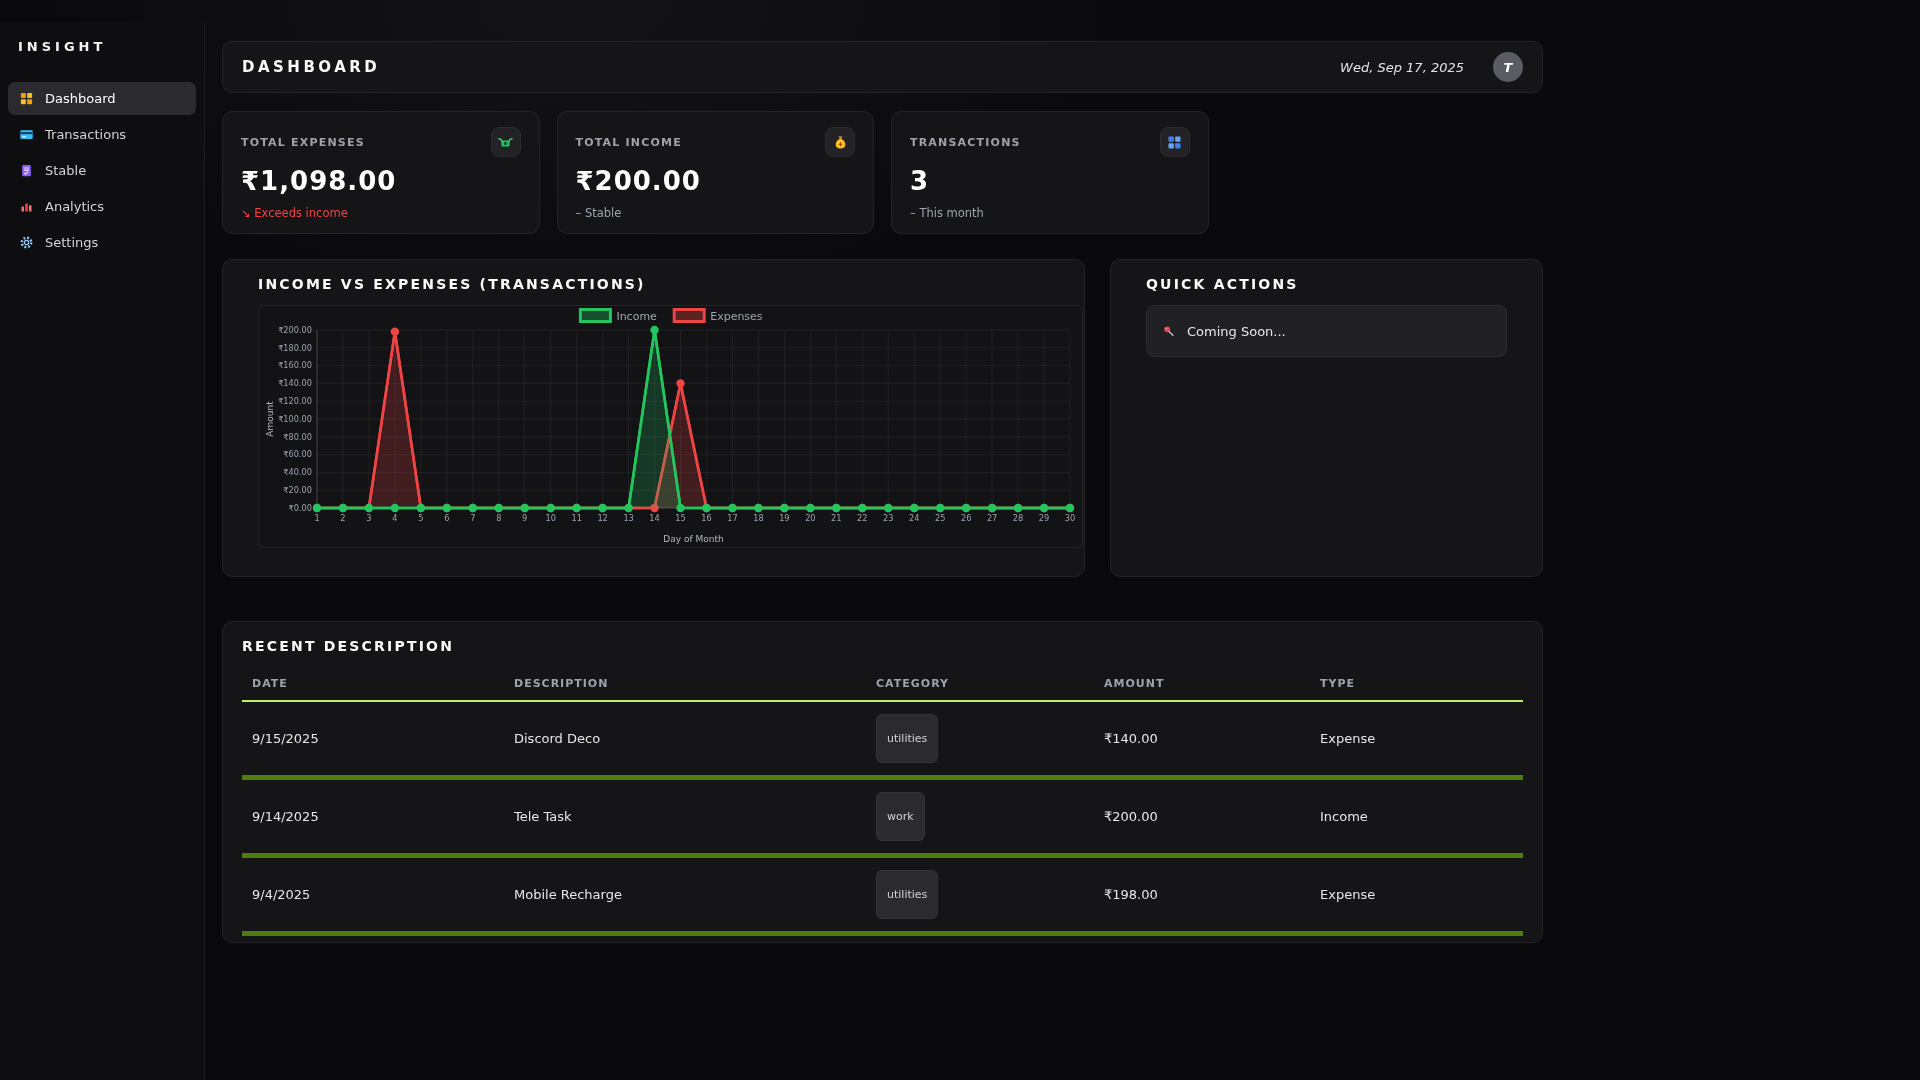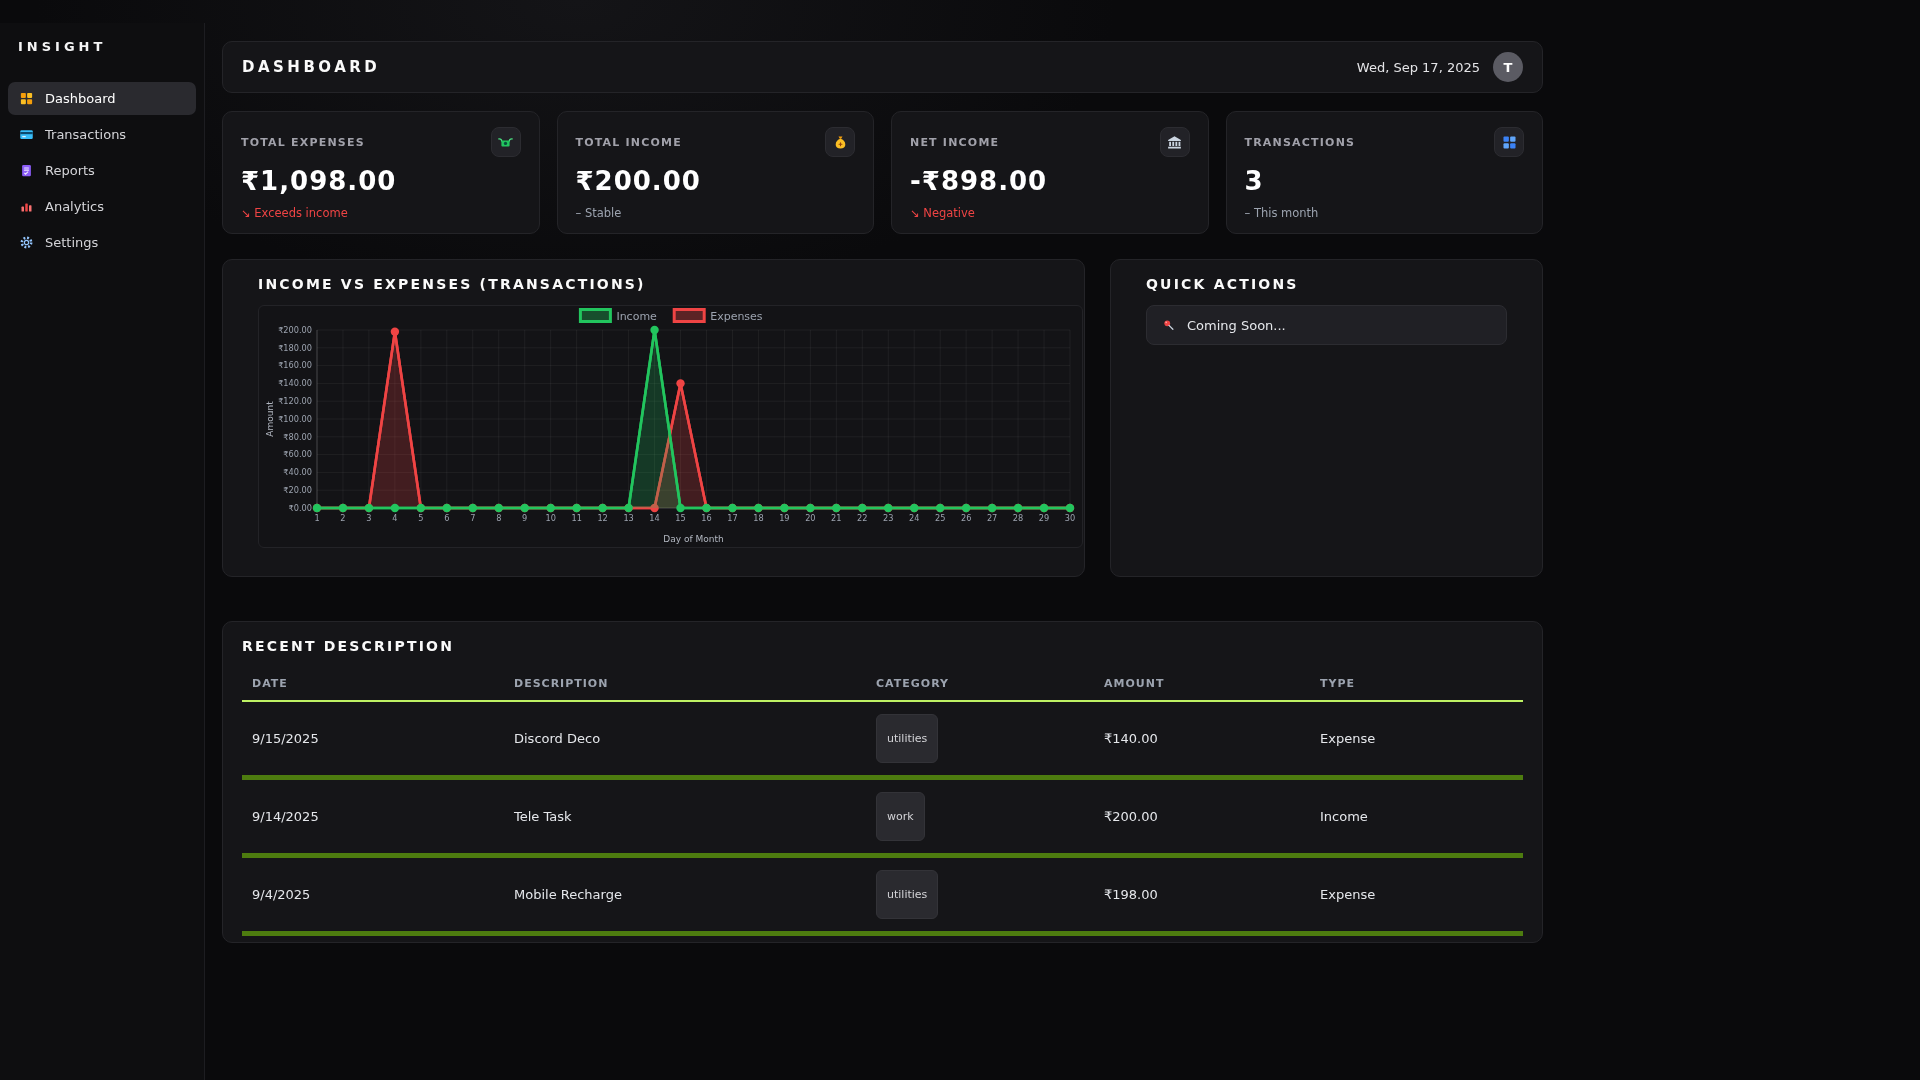--- a/index.html
+++ b/index.html
@@ -21,41 +21,41 @@
   .nav-item.active { background:#2a2a2f; color:#ffffff; }
   .nav-icon { width:15px; height:15px; display:inline-flex; }
 
   
   main { flex:1; padding:18px 0 0 17px; }
   .content { width:1321px; display:flex; flex-direction:column; }
   .card { background:#151518; border:1px solid #242428; border-radius:10px; }
 
   .topbar { height:52px; display:flex; align-items:center; justify-content:space-between; padding:0 19px; }
   .page-title { margin:0; font-size:15px; font-weight:700; letter-spacing:3.5px; color:#fafafa; }
-  .header-right { display:flex; align-items:center; gap:13px; font-size:13px; color:#e4e4e7; }
+  .header-right { display:flex; align-items:center; gap:29px; font-size:13px; color:#e4e4e7;font-style:italic; }
   .avatar { width:30px; height:30px; border-radius:50%; background:#5b5b63; color:#fff;
     display:flex; align-items:center; justify-content:center; font-size:13px; font-weight:700; cursor:pointer; }
 
   .stats { display:grid; grid-template-columns:repeat(4,1fr); gap:17px; margin-top:18px; }
   .stat { height:123px; padding:15px 18px; }
   .stat-top { display:flex; justify-content:space-between; align-items:center; }
   .stat-label { font-size:11px; font-weight:600; letter-spacing:1.2px; color:#a1a1aa; }
   .chip { width:30px; height:30px; border-radius:8px; background:#222227; border:1px solid #2c2c31;
     display:flex; align-items:center; justify-content:center; }
   .stat-value { margin-top:9px; font-size:26px; font-weight:700; letter-spacing:1px; color:#ffffff; }
   .stat-trend { margin-top:10px; font-size:11.5px; color:#9ca3af; }
 
   .middle { display:grid; grid-template-columns:863px 433px; gap:25px; margin-top:25px; }
   .panel { padding:16px 35px; height:318px; }
   .section-title { margin:0 0 13px; font-size:14px; font-weight:700; letter-spacing:2.2px; color:#fafafa; }
   .chart-box { border:1px solid #232327; border-radius:6px; background:#131316; width:825px; height:243px; overflow:hidden; }
   #chart-mount svg { display:block; }
   #chart-mount text { font-family:"DejaVu Sans","Liberation Sans",sans-serif; }
 
-  .qa-item { margin-top:12px; height:40px; background:#202025; border:1px solid #2c2c31; border-radius:8px;
+  .qa-item { margin-top:12px; height:52px; background:#202025; border:1px solid #2c2c31; border-radius:8px;
     display:flex; align-items:center; gap:11px; padding:0 14px; font-size:13px; color:#e5e7eb; cursor:pointer; }
 
   .tx-card { margin-top:44px; padding:16px 19px 6px; }
   table { width:100%; border-collapse:collapse; margin-top:6px; }
   th { text-align:left; font-size:11px; font-weight:600; letter-spacing:1px; color:#9ca3af;
     padding:10px 10px; border-bottom:2px solid #bef264; }
   td { font-size:13px; color:#e5e7eb; padding:12px 10px; border-bottom:5px solid #4d7c0f; }
   .badge { display:inline-block; background:#2a2a2f; border:1px solid #333338; border-radius:6px;
     padding:17px 10px; font-size:11px; color:#d4d4d8; }
 </style>
@@ -90,21 +90,21 @@
       </div>
       <div class="nav-item">
         <span class="nav-icon">
           <svg width="15" height="15" viewBox="0 0 24 24">
               <rect x="5" y="3" width="14" height="18" rx="2" fill="#8b5cf6"></rect>
               <rect x="8" y="7" width="8" height="1.8" rx="0.9" fill="#ede9fe"></rect>
               <rect x="8" y="10.5" width="8" height="1.8" rx="0.9" fill="#ede9fe"></rect>
               <path d="M8.5 15.8l2 2 4-4" stroke="#ede9fe" stroke-width="1.8" fill="none"></path>
             </svg>
         </span>
-        <span>Reports</span>
+        <span>Stable</span>
       </div>
       <div class="nav-item">
         <span class="nav-icon">
           <svg width="15" height="15" viewBox="0 0 24 24">
               <rect x="4" y="12" width="4" height="8" rx="1" fill="#f87171"></rect>
               <rect x="10" y="7" width="4" height="13" rx="1" fill="#ef4444"></rect>
               <rect x="16" y="10" width="4" height="10" rx="1" fill="#f87171"></rect>
             </svg>
         </span>
         <span>Analytics</span>
@@ -158,37 +158,20 @@
                   <path d="M9.2 3.5h5.6L13 6.8h-2z" fill="#f59e0b"></path>
                   <path d="M12 6.8c-4.2 1-6.8 4.4-6.8 8.2 0 3.4 2.6 5.5 6.8 5.5s6.8-2.1 6.8-5.5c0-3.8-2.6-7.2-6.8-8.2z" fill="#fbbf24"></path>
                   <path d="M10 14.6h4M12 12.4v4.2" stroke="#92400e" stroke-width="1.5" stroke-linecap="round"></path>
                 </svg>
             </span>
           </div>
           <div class="stat-value">₹200.00</div>
           <div class="stat-trend" style="color: rgb(156, 163, 175);">– Stable</div>
         </div>
 
-        <div class="card stat">
-          <div class="stat-top">
-            <span class="stat-label">NET INCOME</span>
-            <span class="chip">
-              <svg width="17" height="17" viewBox="0 0 24 24" fill="#cbd5e1">
-                  <path d="M3 8.5L12 3l9 5.5V10H3z"></path>
-                  <rect x="4.5" y="11" width="2.6" height="6"></rect>
-                  <rect x="8.9" y="11" width="2.6" height="6"></rect>
-                  <rect x="13.3" y="11" width="2.6" height="6"></rect>
-                  <rect x="17.7" y="11" width="2.6" height="6"></rect>
-                  <rect x="3" y="18" width="18" height="2.5"></rect>
-                </svg>
-            </span>
-          </div>
-          <div class="stat-value">-₹898.00</div>
-          <div class="stat-trend" style="color: rgb(239, 68, 68);">↘ Negative</div>
-        </div>
 
         <div class="card stat">
           <div class="stat-top">
             <span class="stat-label">TRANSACTIONS</span>
             <span class="chip">
               <svg width="17" height="17" viewBox="0 0 24 24">
                   <rect x="3.5" y="3.5" width="7.6" height="7.6" rx="1.4" fill="#3b82f6"></rect>
                   <rect x="12.9" y="3.5" width="7.6" height="7.6" rx="1.4" fill="#60a5fa"></rect>
                   <rect x="3.5" y="12.9" width="7.6" height="7.6" rx="1.4" fill="#60a5fa"></rect>
                   <rect x="12.9" y="12.9" width="7.6" height="7.6" rx="1.4" fill="#3b82f6"></rect>

